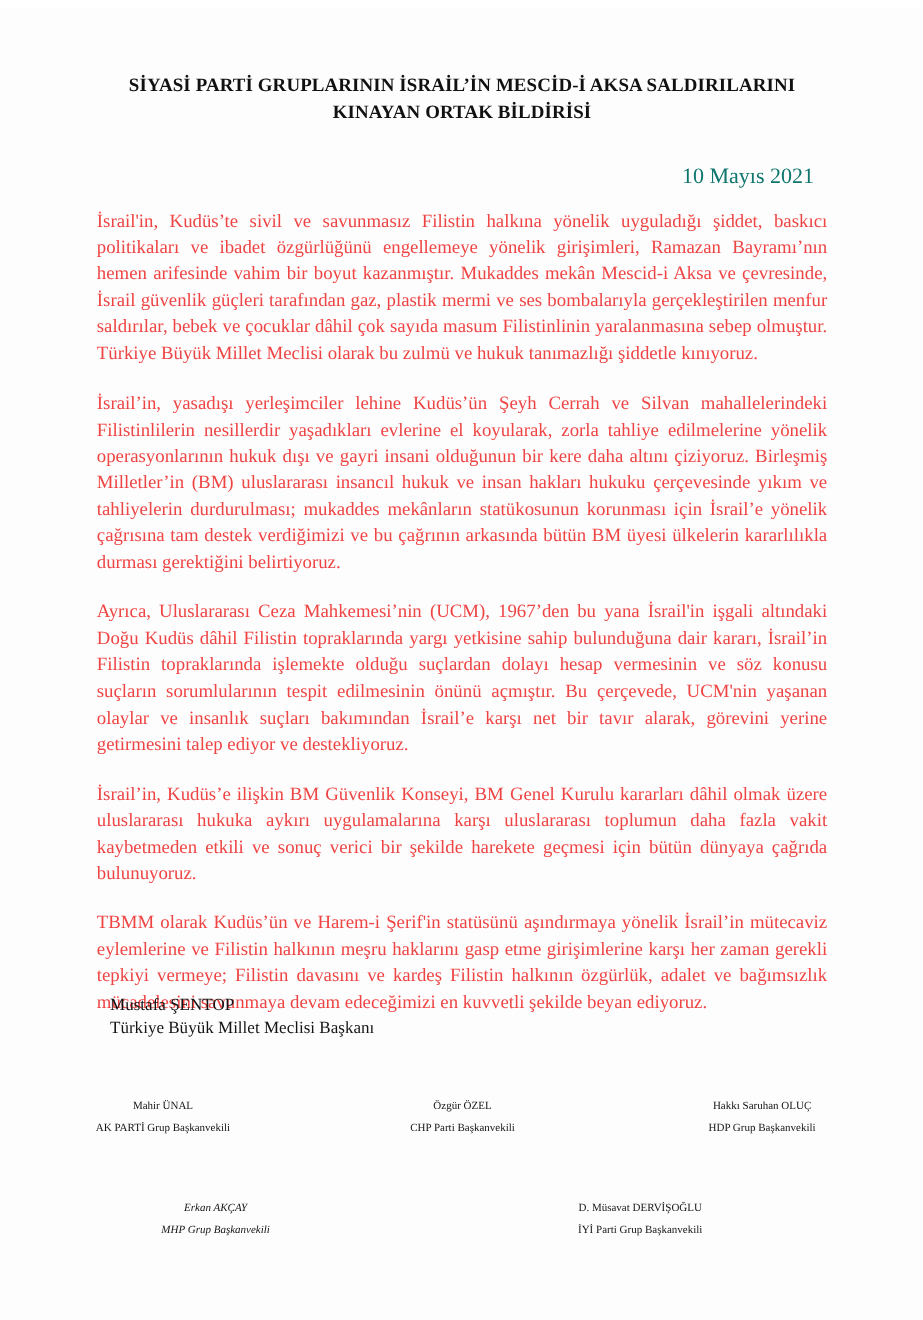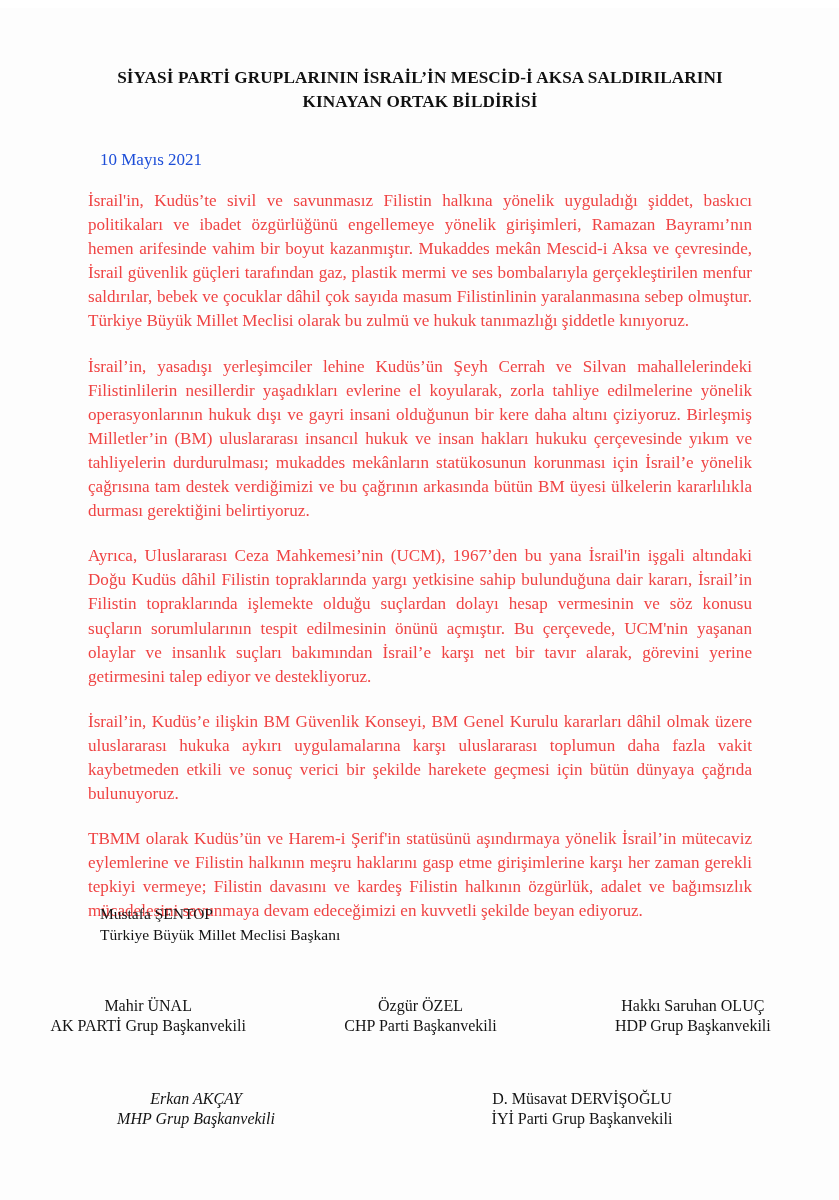--- a/index.html
+++ b/index.html
@@ -34,24 +34,24 @@
     color: #111111;
   }
   .doc-title .tline { display: block; }
 
   
   .doc-date {
     position: absolute;
     left: 100px;
     top: 141px;
     width: 640px;
-    text-align: left;
-    font-size: 17px;
+    text-align: right;
+    font-size: 20px;
     line-height: 22px;
-    color: #1d4ed8;
+    color: #0f766e;
   }
 
   
   .body-block {
     position: absolute;
     left: 88px;
     top: 181px;
     width: 664px;
   }
   .para {
@@ -84,21 +84,21 @@
     position: absolute;
     display: flex;
     width: 100%;
     left: 0;
   }
   .sig-row-1 { top: 988px; }
   .sig-row-2 { top: 1081px; }
 
   .sig-cell {
     text-align: center;
-    font-size: 16px;
+    font-size: 10px;
     line-height: 20.3px;
     color: #141414;
   }
   .sig-cell .sig-name { display: block; }
   .sig-cell .sig-title { display: block; }
 
   
   .sig-row-1 .sig-cell { flex: 1 1 0; }
   .sig-row-1 .sig-cell:nth-child(1) { padding-left: 12px; }
   .sig-row-1 .sig-cell:nth-child(3) { padding-right: 10px; }

